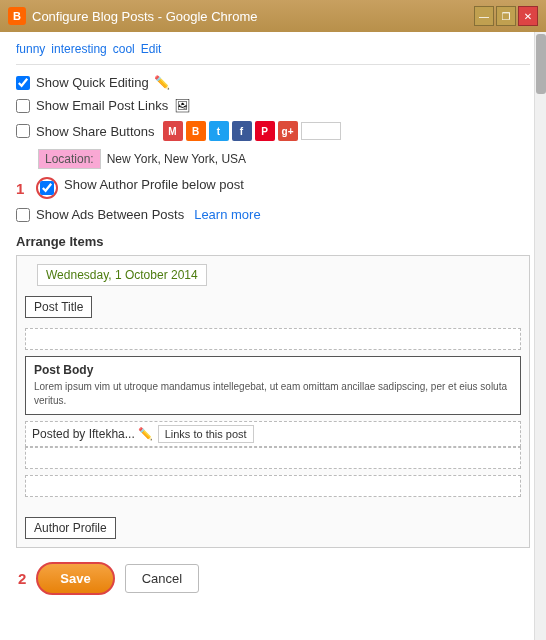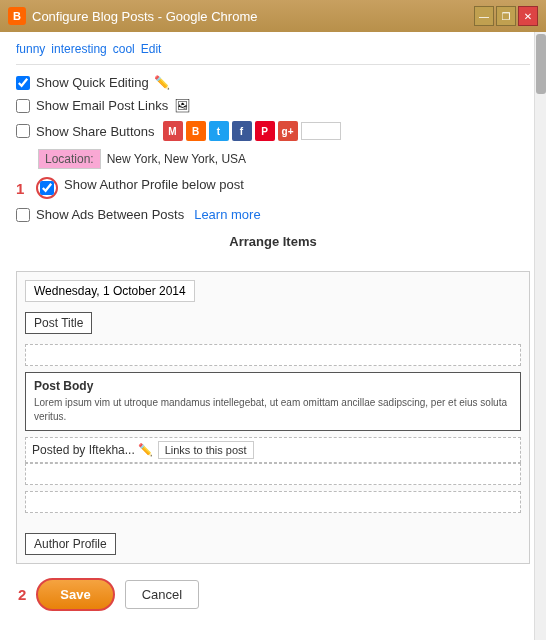--- a/index.html
+++ b/index.html
@@ -170,38 +170,38 @@
     }
 
     
     .arrange-section {
       margin-top: 12px;
     }
     .arrange-title {
       font-weight: bold;
       font-size: 13px;
       color: #333;
-      margin-bottom: 22px;
-      text-align: center;
+      margin-bottom: 6px;
     }
     .arrange-box {
       border: 1px solid #ccc;
       padding: 8px;
       background: #fafafa;
     }
 
     
     .date-item {
       border: 1px solid #ccc;
       display: inline-block;
       padding: 3px 8px;
       background: white;
       font-size: 12px;
-      color: #000000;
+      color: #4d7c0f;
       margin-bottom: 6px;
+      margin-left: 12px;
     }
     .post-title-item {
       border: 1px solid #555;
       display: inline-block;
       padding: 3px 8px;
       background: white;
       font-size: 12px;
       color: #333;
       font-weight: normal;
       margin-bottom: 6px;

